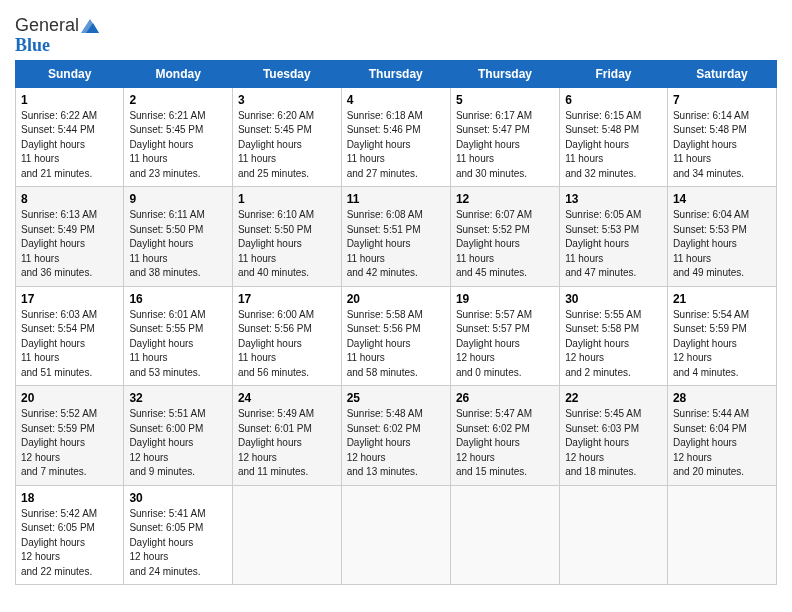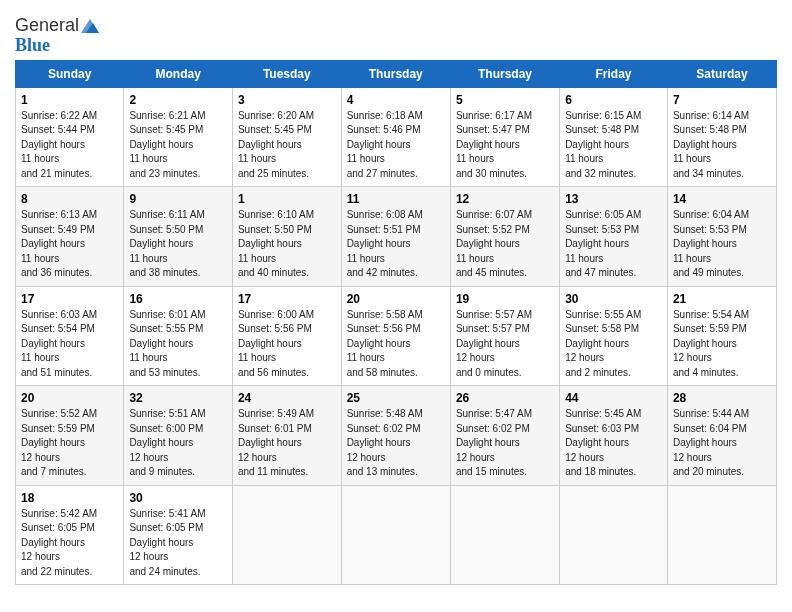--- a/index.html
+++ b/index.html
@@ -234,21 +234,21 @@
       </td>
         <td>
         <span class="day-number">25</span>
         <div class="day-info">Sunrise: 5:48 AM<br>Sunset: 6:02 PM<br>Daylight hours<br>12 hours<br>and 13 minutes.</div>
       </td>
         <td>
         <span class="day-number">26</span>
         <div class="day-info">Sunrise: 5:47 AM<br>Sunset: 6:02 PM<br>Daylight hours<br>12 hours<br>and 15 minutes.</div>
       </td>
         <td>
-        <span class="day-number">44</span>
+        <span class="day-number">22</span>
         <div class="day-info">Sunrise: 5:45 AM<br>Sunset: 6:03 PM<br>Daylight hours<br>12 hours<br>and 18 minutes.</div>
       </td>
         <td>
         <span class="day-number">28</span>
         <div class="day-info">Sunrise: 5:44 AM<br>Sunset: 6:04 PM<br>Daylight hours<br>12 hours<br>and 20 minutes.</div>
       </td>
       </tr>
       <tr>
         <td>
         <span class="day-number">18</span>

